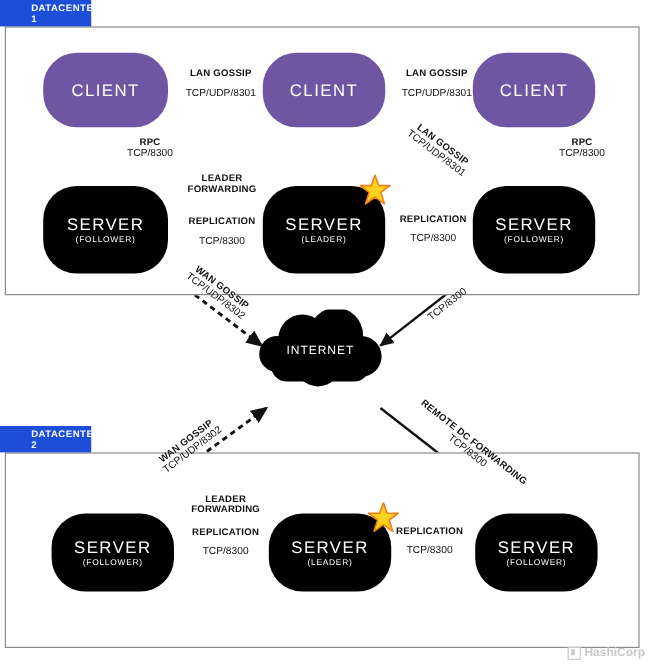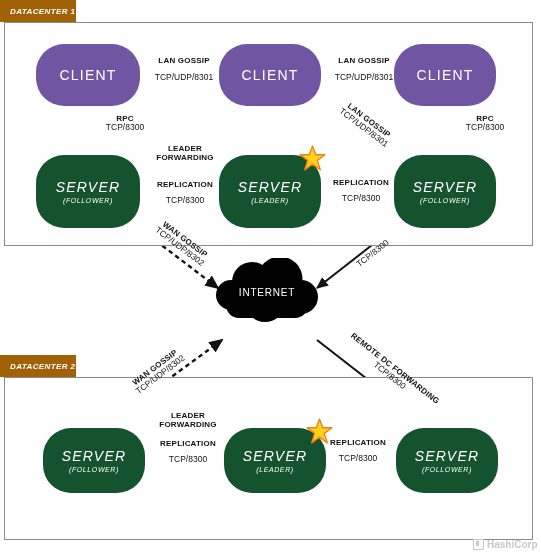--- a/index.html
+++ b/index.html
@@ -1,26 +1,26 @@
 <!DOCTYPE html>
 <html><head>
 <meta charset="utf-8">
 <style>
   html,body{margin:0;padding:0;background:#ffffff;}
   body{width:541px;height:557px;overflow:hidden;font-family:"Liberation Sans",sans-serif;}
   #stage{position:relative;width:541px;height:557px;background:#fff;}
 
   .dc-frame{position:absolute;border:1px solid #8a8a8a;background:#fff;box-sizing:border-box;}
-  .dc-tab{position:absolute;background:#a16207;color:#ffffff;font-size:8px;font-weight:bold;
-          letter-spacing:.4px;display:flex;align-items:center;padding-left:10px;box-sizing:border-box;font-style:italic;}
+  .dc-tab{position:absolute;background:#1d4ed8;color:#ffffff;font-size:8px;font-weight:bold;
+          letter-spacing:.4px;display:flex;align-items:center;padding-left:26px;box-sizing:border-box;}
 
   .node{position:absolute;display:flex;flex-direction:column;align-items:center;justify-content:center;
         color:#ffffff;box-sizing:border-box;border-radius:28px;}
   .node.client{background:#7056a2;}
-  .node.server{background:#14532d;font-style:italic;}
+  .node.server{background:#000000;}
   .node .title{font-size:14px;letter-spacing:1.2px;font-weight:400;}
   .node .role{font-size:7px;letter-spacing:.6px;margin-top:2px;}
 
   .star{position:absolute;width:27px;height:27px;z-index:6;}
 
   .lbl{position:absolute;color:#111;text-align:center;white-space:nowrap;line-height:1.15;}
   .lbl .b{font-size:8px;font-weight:bold;letter-spacing:.2px;display:block;}
   .lbl .n{font-size:8.5px;font-weight:400;display:block;}
 
   .rot{transform-origin:50% 50%;}

